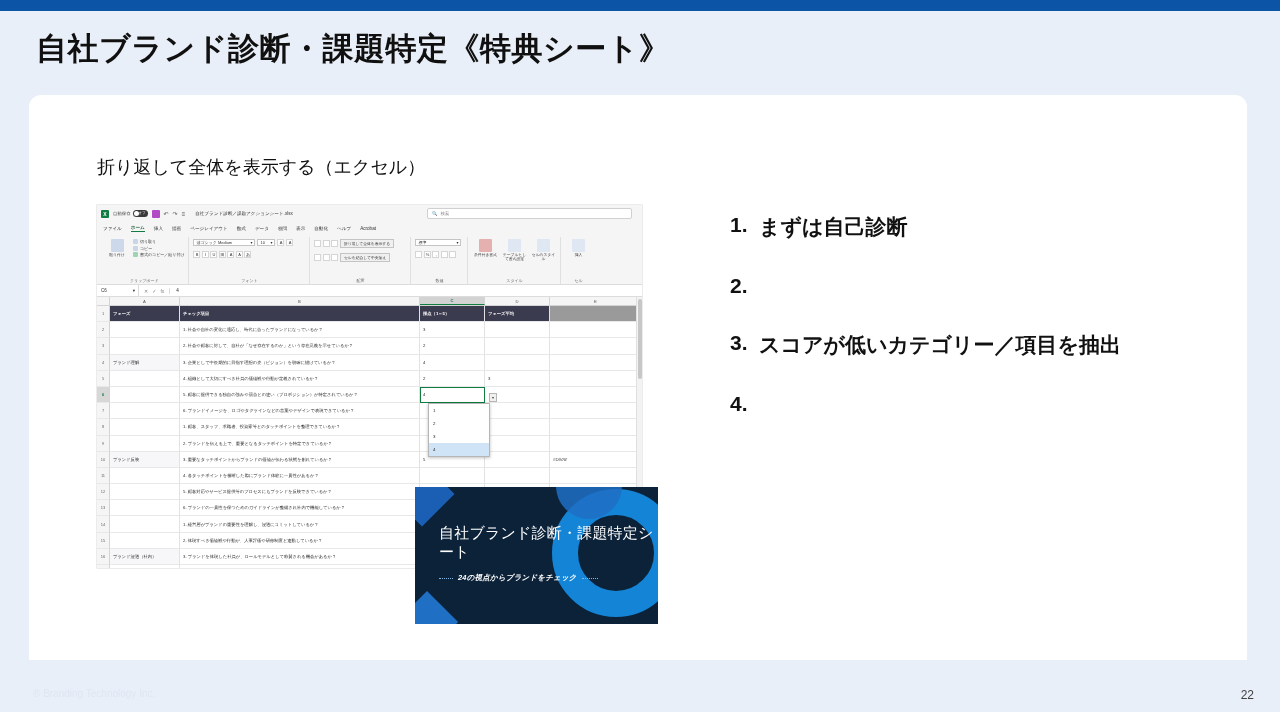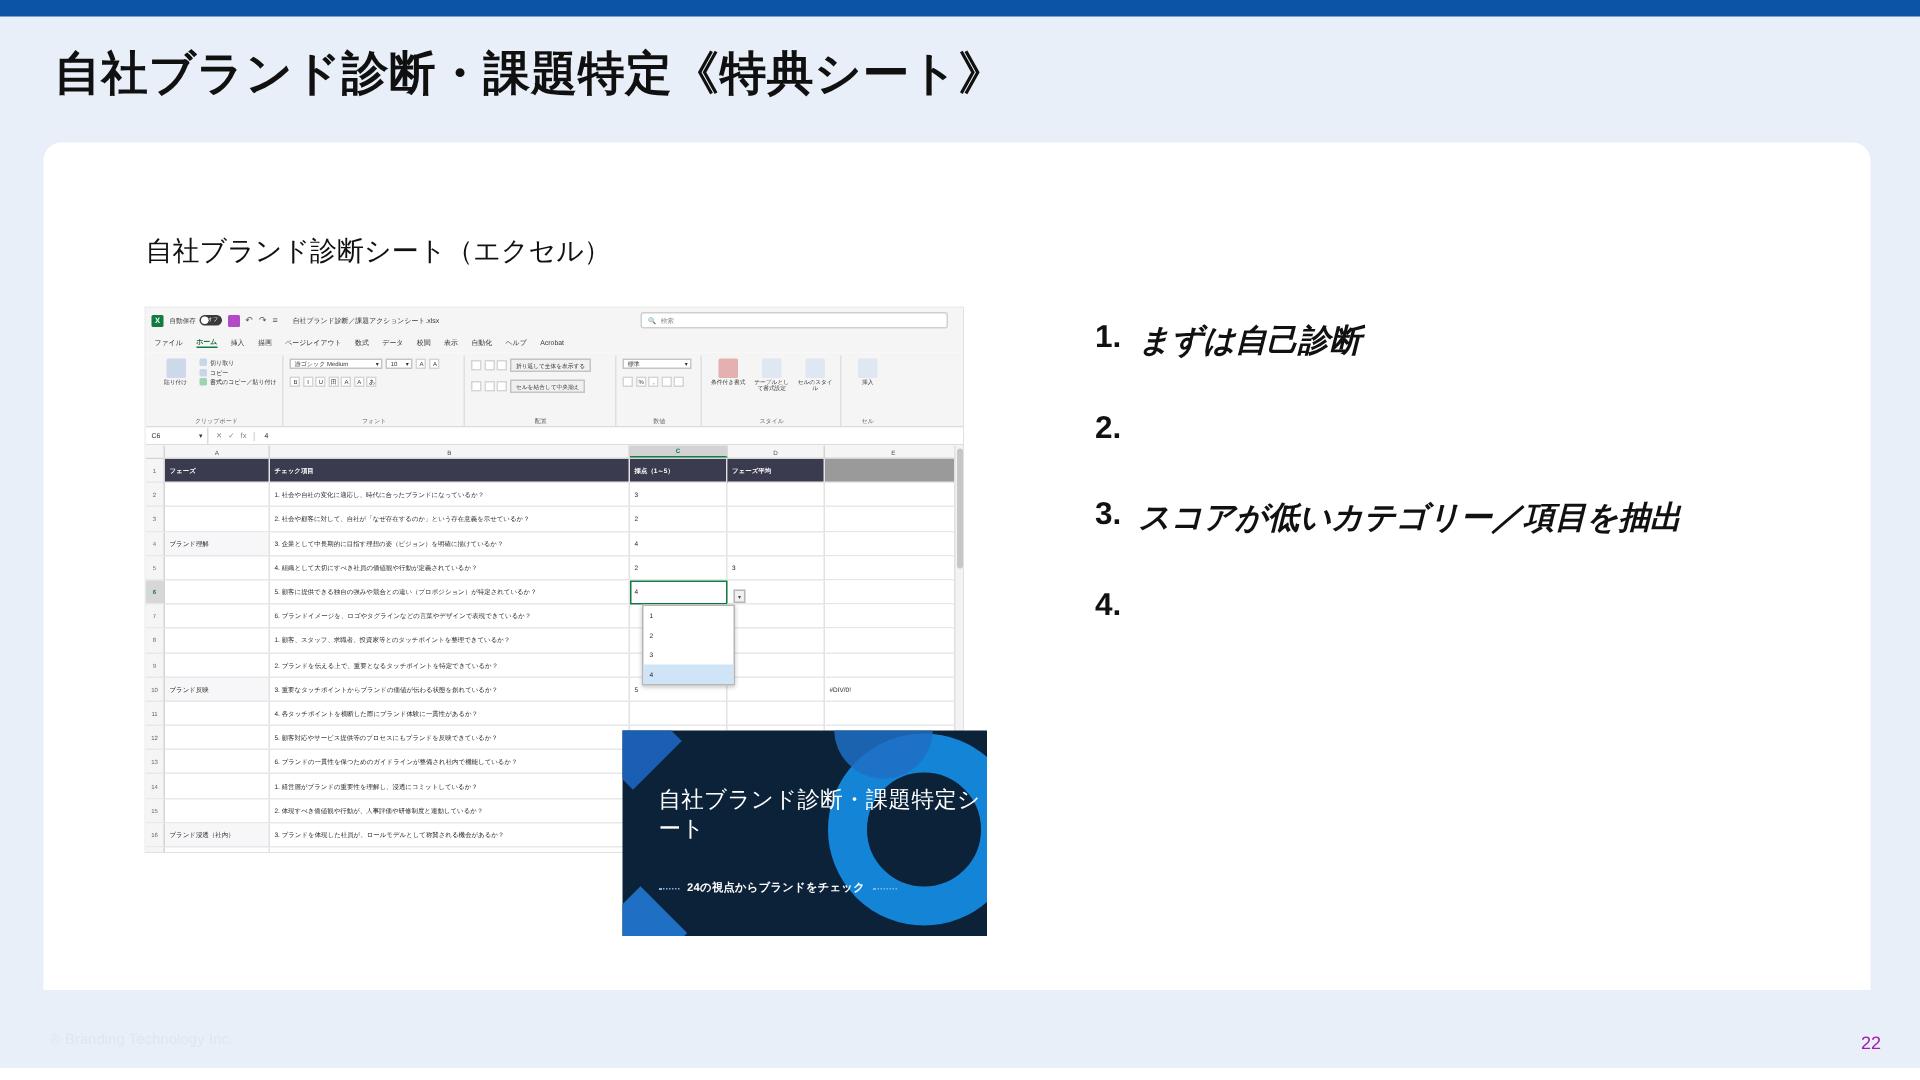--- a/index.html
+++ b/index.html
@@ -251,60 +251,60 @@
     position: absolute; left: -16px; top: -16px;
     width: 46px; height: 46px; background: #1a5fb4; transform: rotate(45deg);
   }
   .cs-dia2 {
     position: absolute; left: -10px; bottom: -20px;
     width: 44px; height: 44px; background: #1f6fc4; transform: rotate(45deg);
   }
   .cs-inner { position: relative; z-index: 3; padding: 28px 0 0 24px; }
   .cs-title { font-size: 26px; font-weight: bold; letter-spacing: -.3px; line-height: 1; }
   .cs-sub { font-size: 15px; margin-top: 9px; letter-spacing: .2px; }
-  .cs-tagwrap { display: flex; align-items: center; gap: 5px; margin-top: 25px; }
+  .cs-tagwrap { display: flex; align-items: center; gap: 5px; margin-top: 11px; font-style: italic; }
   .cs-dashes { flex: 0 0 14px; border-top: 1px dotted #7fb6e8; }
   .cs-dashes.r { flex: 0 0 16px; }
   .cs-tag { font-size: 7.5px; font-weight: bold; letter-spacing: .2px; white-space: nowrap; }
   
   .points {
     position: absolute;
     left: 701px; top: 118px;
     width: 520px;
   }
   .point {
     display: flex; align-items: flex-start;
     margin-bottom: 33px;
     font-size: 21px; color: #111; font-weight: bold;
   }
   .point-num { width: 29px; flex: 0 0 29px; }
-  .point-text { white-space: nowrap; font-style: italic; }
+  .point-text { white-space: nowrap; }
   
   .footer-copy {
     position: absolute; left: 33px; top: 688px;
     font-size: 10px; color: #dfe6f1;
   }
   .page-num {
     position: absolute; right: 26px; top: 688px;
-    font-size: 12px; color: #a21caf;
+    font-size: 12px; color: #404040;
   }
 </style>
 </head>
 <body>
 
 <div id="slide">
 
   <div class="topbar"></div>
 
   <div class="slide-title">自社ブランド診断・課題特定《特典シート》</div>
 
   <div class="card">
 
 
-    <div class="excel-caption">自社ブランド診断シート（エクセル）</div>
+    <div class="excel-caption">折り返して全体を表示する（エクセル）</div>
 
     <div class="excel">
 
       <div class="xl-titlebar">
         <div class="xl-icon">X</div>
         <div class="xl-autosave">
           <span>自動保存</span>
           <span class="xl-toggle">
             <span class="xl-toggle-label">オフ</span>
           </span>

